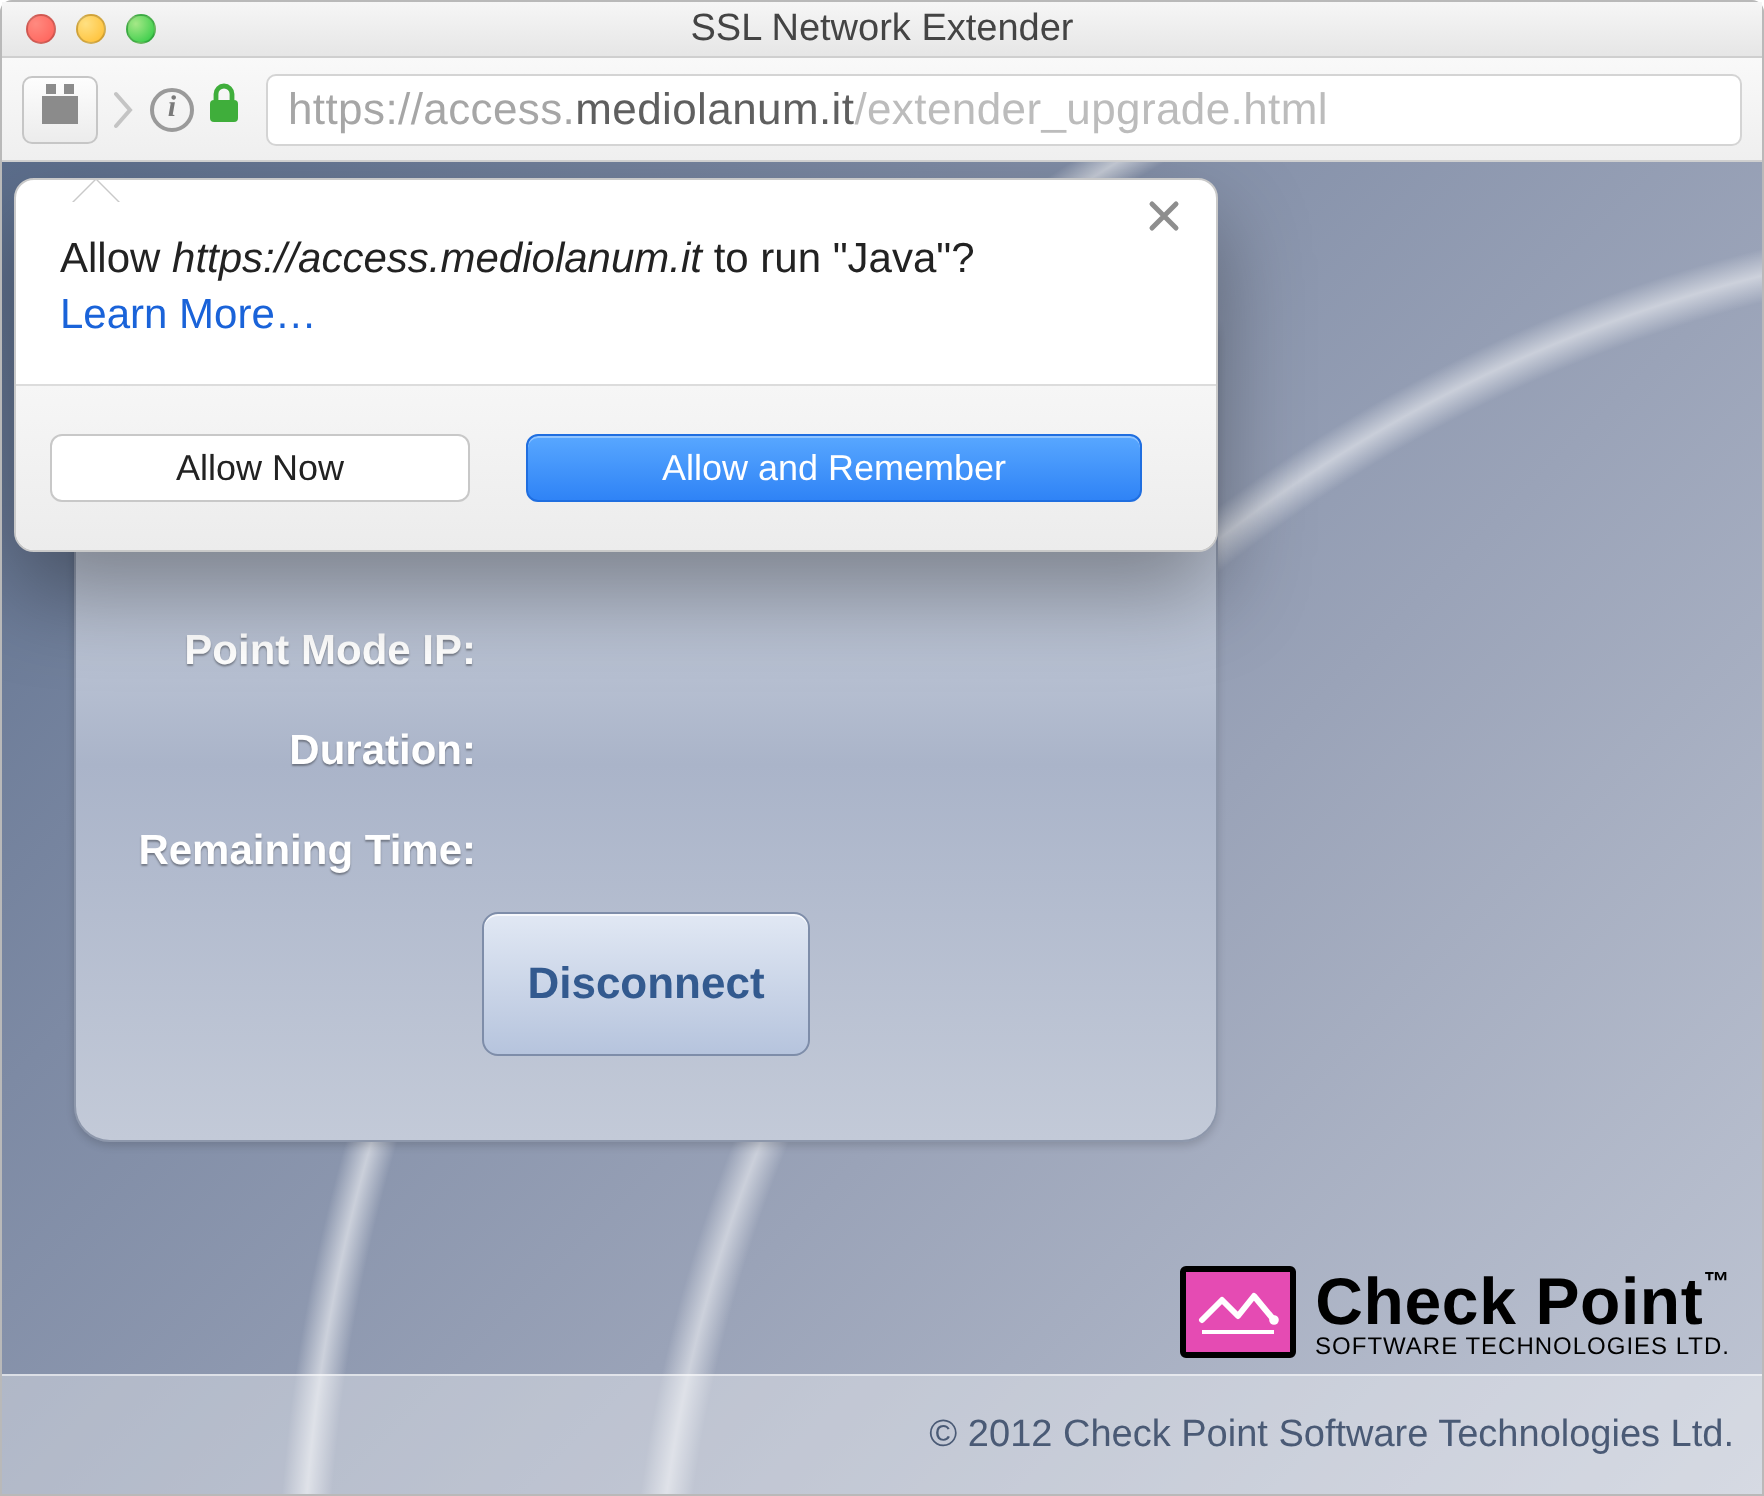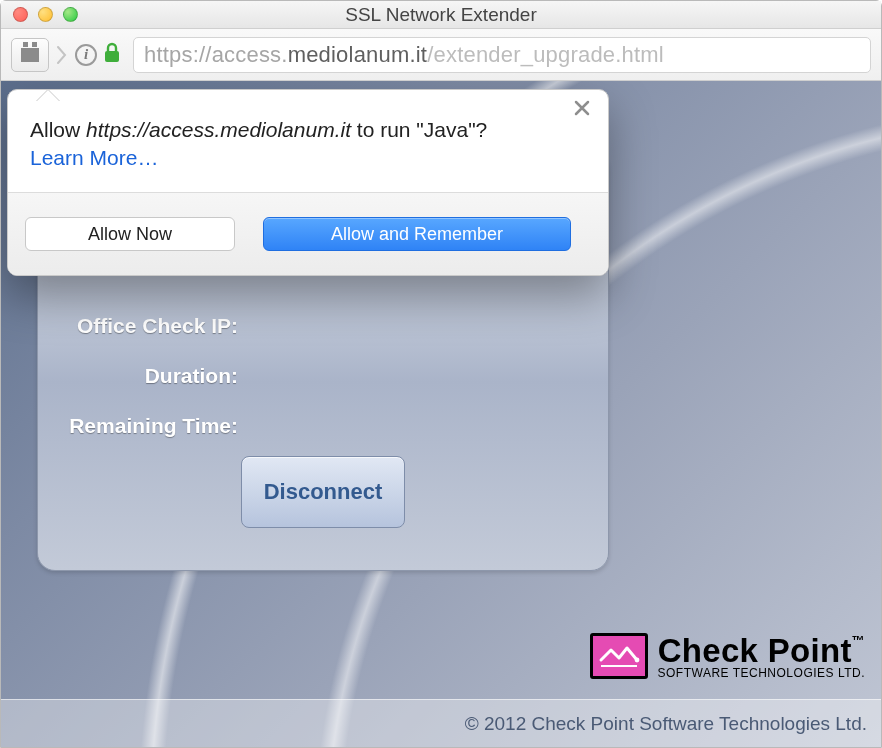--- a/index.html
+++ b/index.html
@@ -139,21 +139,21 @@
     width:58px; height:46px; border:3px solid #000; background:#e54bb3;
     border-radius:3px; display:flex; align-items:center; justify-content:center;
   }
   .brand-logo svg { width:44px; height:32px; }
   .brand-text { line-height:1; }
   .brand-name { font-size:33px; font-weight:700; color:#000; letter-spacing:.3px; }
   .brand-sub  { font-size:12px; color:#000; letter-spacing:.5px; }
   .brand-tm { font-size:13px; vertical-align: top; }
 
   .copyright-bar {
-    position:absolute; left:0; right:0; bottom:0; height:48px;
+    position:absolute; left:0; right:0; bottom:0; height:60px;
     background: rgba(255,255,255,.35);
     border-top:1px solid rgba(255,255,255,.55);
     display:flex; align-items:center; justify-content:flex-end;
     padding-right:14px;
     color:#4a5a75; font-size:19px;
   }
 </style>
 </head>
 <body>
 
@@ -188,21 +188,21 @@
       <span class="addr-url">
         <span>https://</span><span>access.</span><span class="dom">mediolanum.it</span><span class="sep">/extender_upgrade.html</span>
       </span>
     </div>
   </div>
 
   <div class="content-area">
 
     <div class="snx-panel">
       <div class="snx-rows">
-        <div class="snx-label">Office Check IP:</div>
+        <div class="snx-label">Point Mode IP:</div>
           <div></div>
         <div class="snx-label">Duration:</div>
           <div></div>
         <div class="snx-label">Remaining Time:</div>
           <div></div>
       </div>
       <div class="snx-actions">
         <button class="snx-btn">Disconnect</button>
       </div>
     </div>

